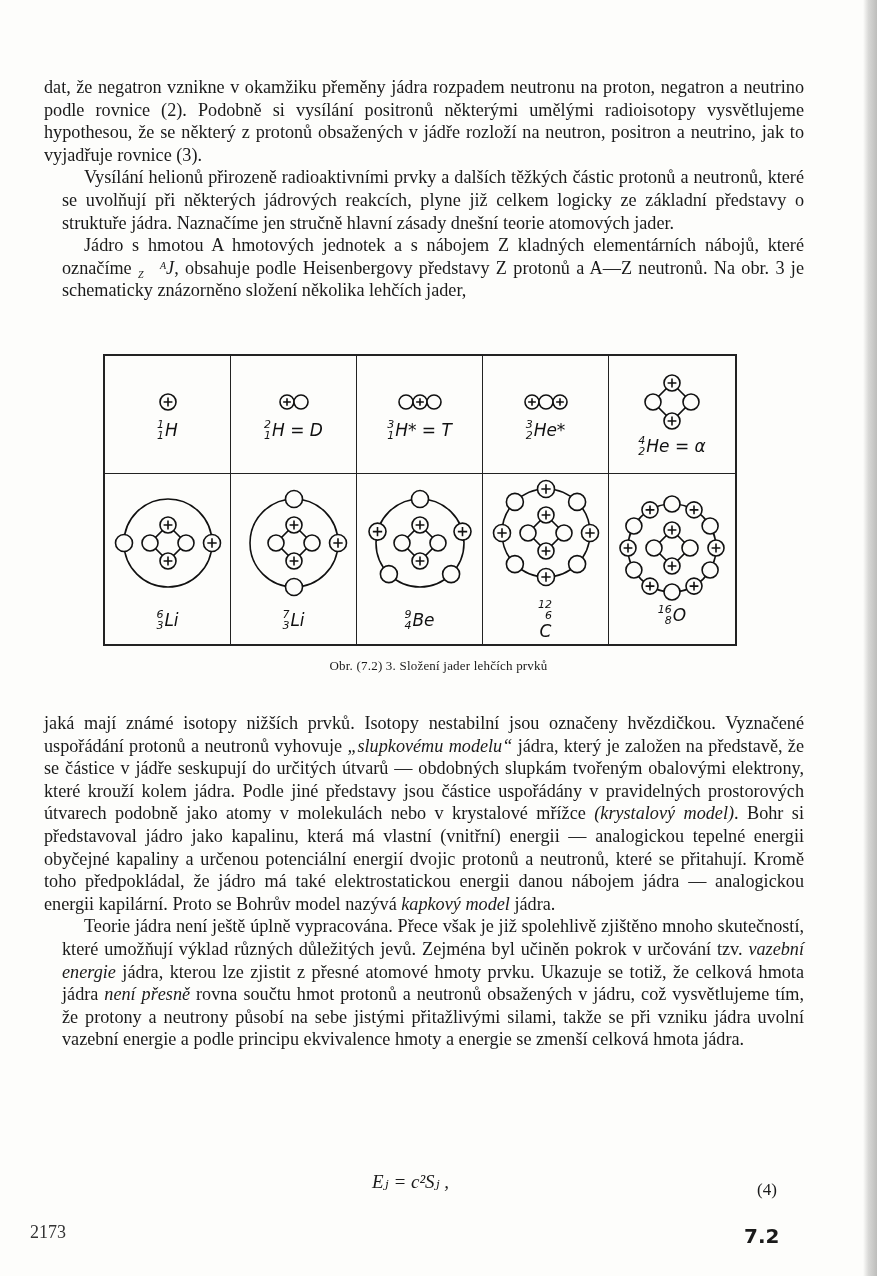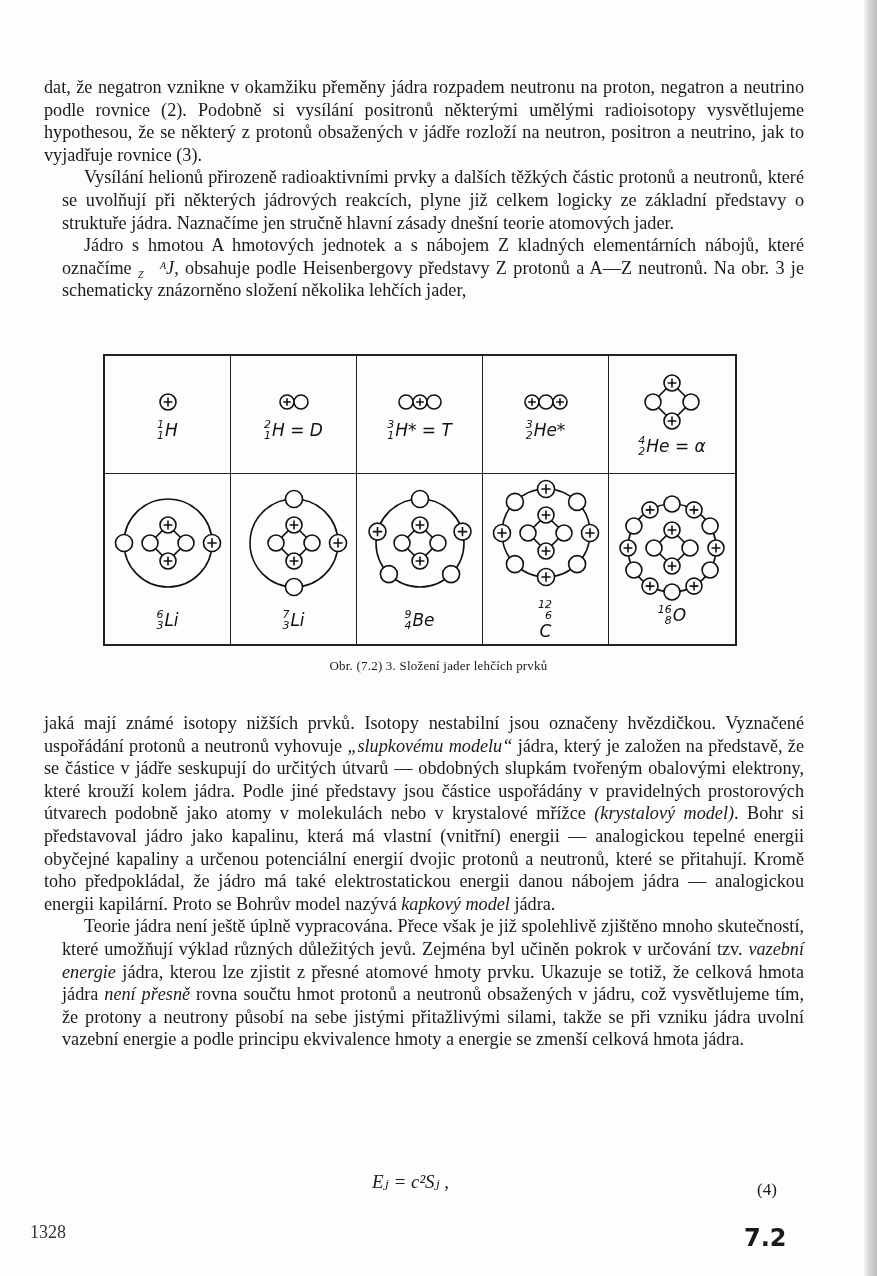--- a/index.html
+++ b/index.html
@@ -47,21 +47,21 @@
   .caption {
     position: absolute; top: 658px; left: 0; width: 877px; text-align: center;
     font-size: 13px; letter-spacing: 0.2px;
   }
   .equation {
     position: absolute; top: 1170px; left: 372px; font-size: 19px; font-style: italic;
   }
   .eq-number { position: absolute; top: 1180px; left: 757px; font-size: 17px; }
   .page-number { position: absolute; top: 1222px; left: 30px; font-size: 18px; color: #333; }
   .section-number {
-    position: absolute; top: 1224px; left: 744px; font-size: 24px; font-weight: bold;
+    position: absolute; top: 1224px; left: 744px; font-size: 20px; font-weight: bold;
     font-family: "DejaVu Sans", sans-serif;
   }
 </style>
 </head>
 <body>
 
 <div class="edge-shadow"></div>
 
 <div class="text-block" id="block1">
   <p class="cont">dat, že negatron vznikne v okamžiku přeměny jádra rozpadem neutronu na proton, negatron a neutrino podle rovnice (2). Podobně si vysílání positronů některými umělými radioisotopy vysvětlujeme hypothesou, že se některý z protonů obsažených v jádře rozloží na neutron, positron a neutrino, jak to vyjadřuje rovnice (3).</p>
@@ -290,14 +290,14 @@
 <div class="caption">Obr. (7.2) 3. Složení jader lehčích prvků</div>
 
 <div class="text-block" id="block2">
   <p class="cont"><span>jaká mají známé isotopy nižších prvků. Isotopy nestabilní jsou označeny hvězdičkou. Vyznačené uspořádání protonů a neutronů vyhovuje </span><em>„slupkovému modelu“</em><span> jádra, který je založen na představě, že se částice v jádře seskupují do určitých útvarů — obdobných slupkám tvořeným obalovými elektrony, které krouží kolem jádra. Podle jiné představy jsou částice uspořádány v pravidelných prostorových útvarech podobně jako atomy v molekulách nebo v krystalové mřížce </span><em>(krystalový model)</em><span>. Bohr si představoval jádro jako kapalinu, která má vlastní (vnitřní) energii — analogickou tepelné energii obyčejné kapaliny a určenou potenciální energií dvojic protonů a neutronů, které se přitahují. Kromě toho předpokládal, že jádro má také elektrostatickou energii danou nábojem jádra — analogickou energii kapilární. Proto se Bohrův model nazývá </span><em>kapkový model</em><span> jádra.</span></p>
   <p class="indent"><span>Teorie jádra není ještě úplně vypracována. Přece však je již spolehlivě zjištěno mnoho skutečností, které umožňují výklad různých důležitých jevů. Zejména byl učiněn pokrok v určování tzv. </span><em>vazební energie</em><span> jádra, kterou lze zjistit z přesné atomové hmoty prvku. Ukazuje se totiž, že celková hmota jádra </span><em>není přesně</em><span> rovna součtu hmot protonů a neutronů obsažených v jádru, což vysvětlujeme tím, že protony a neutrony působí na sebe jistými přitažlivými silami, takže se při vzniku jádra uvolní vazební energie a podle principu ekvivalence hmoty a energie se zmenší celková hmota jádra.</span></p>
 </div>
 
 <div class="equation">Eⱼ = c²Sⱼ ,</div>
 <div class="eq-number">(4)</div>
 
-<div class="page-number">1328</div>
+<div class="page-number">2173</div>
 <div class="section-number">7.2</div>
 
 </body></html>

